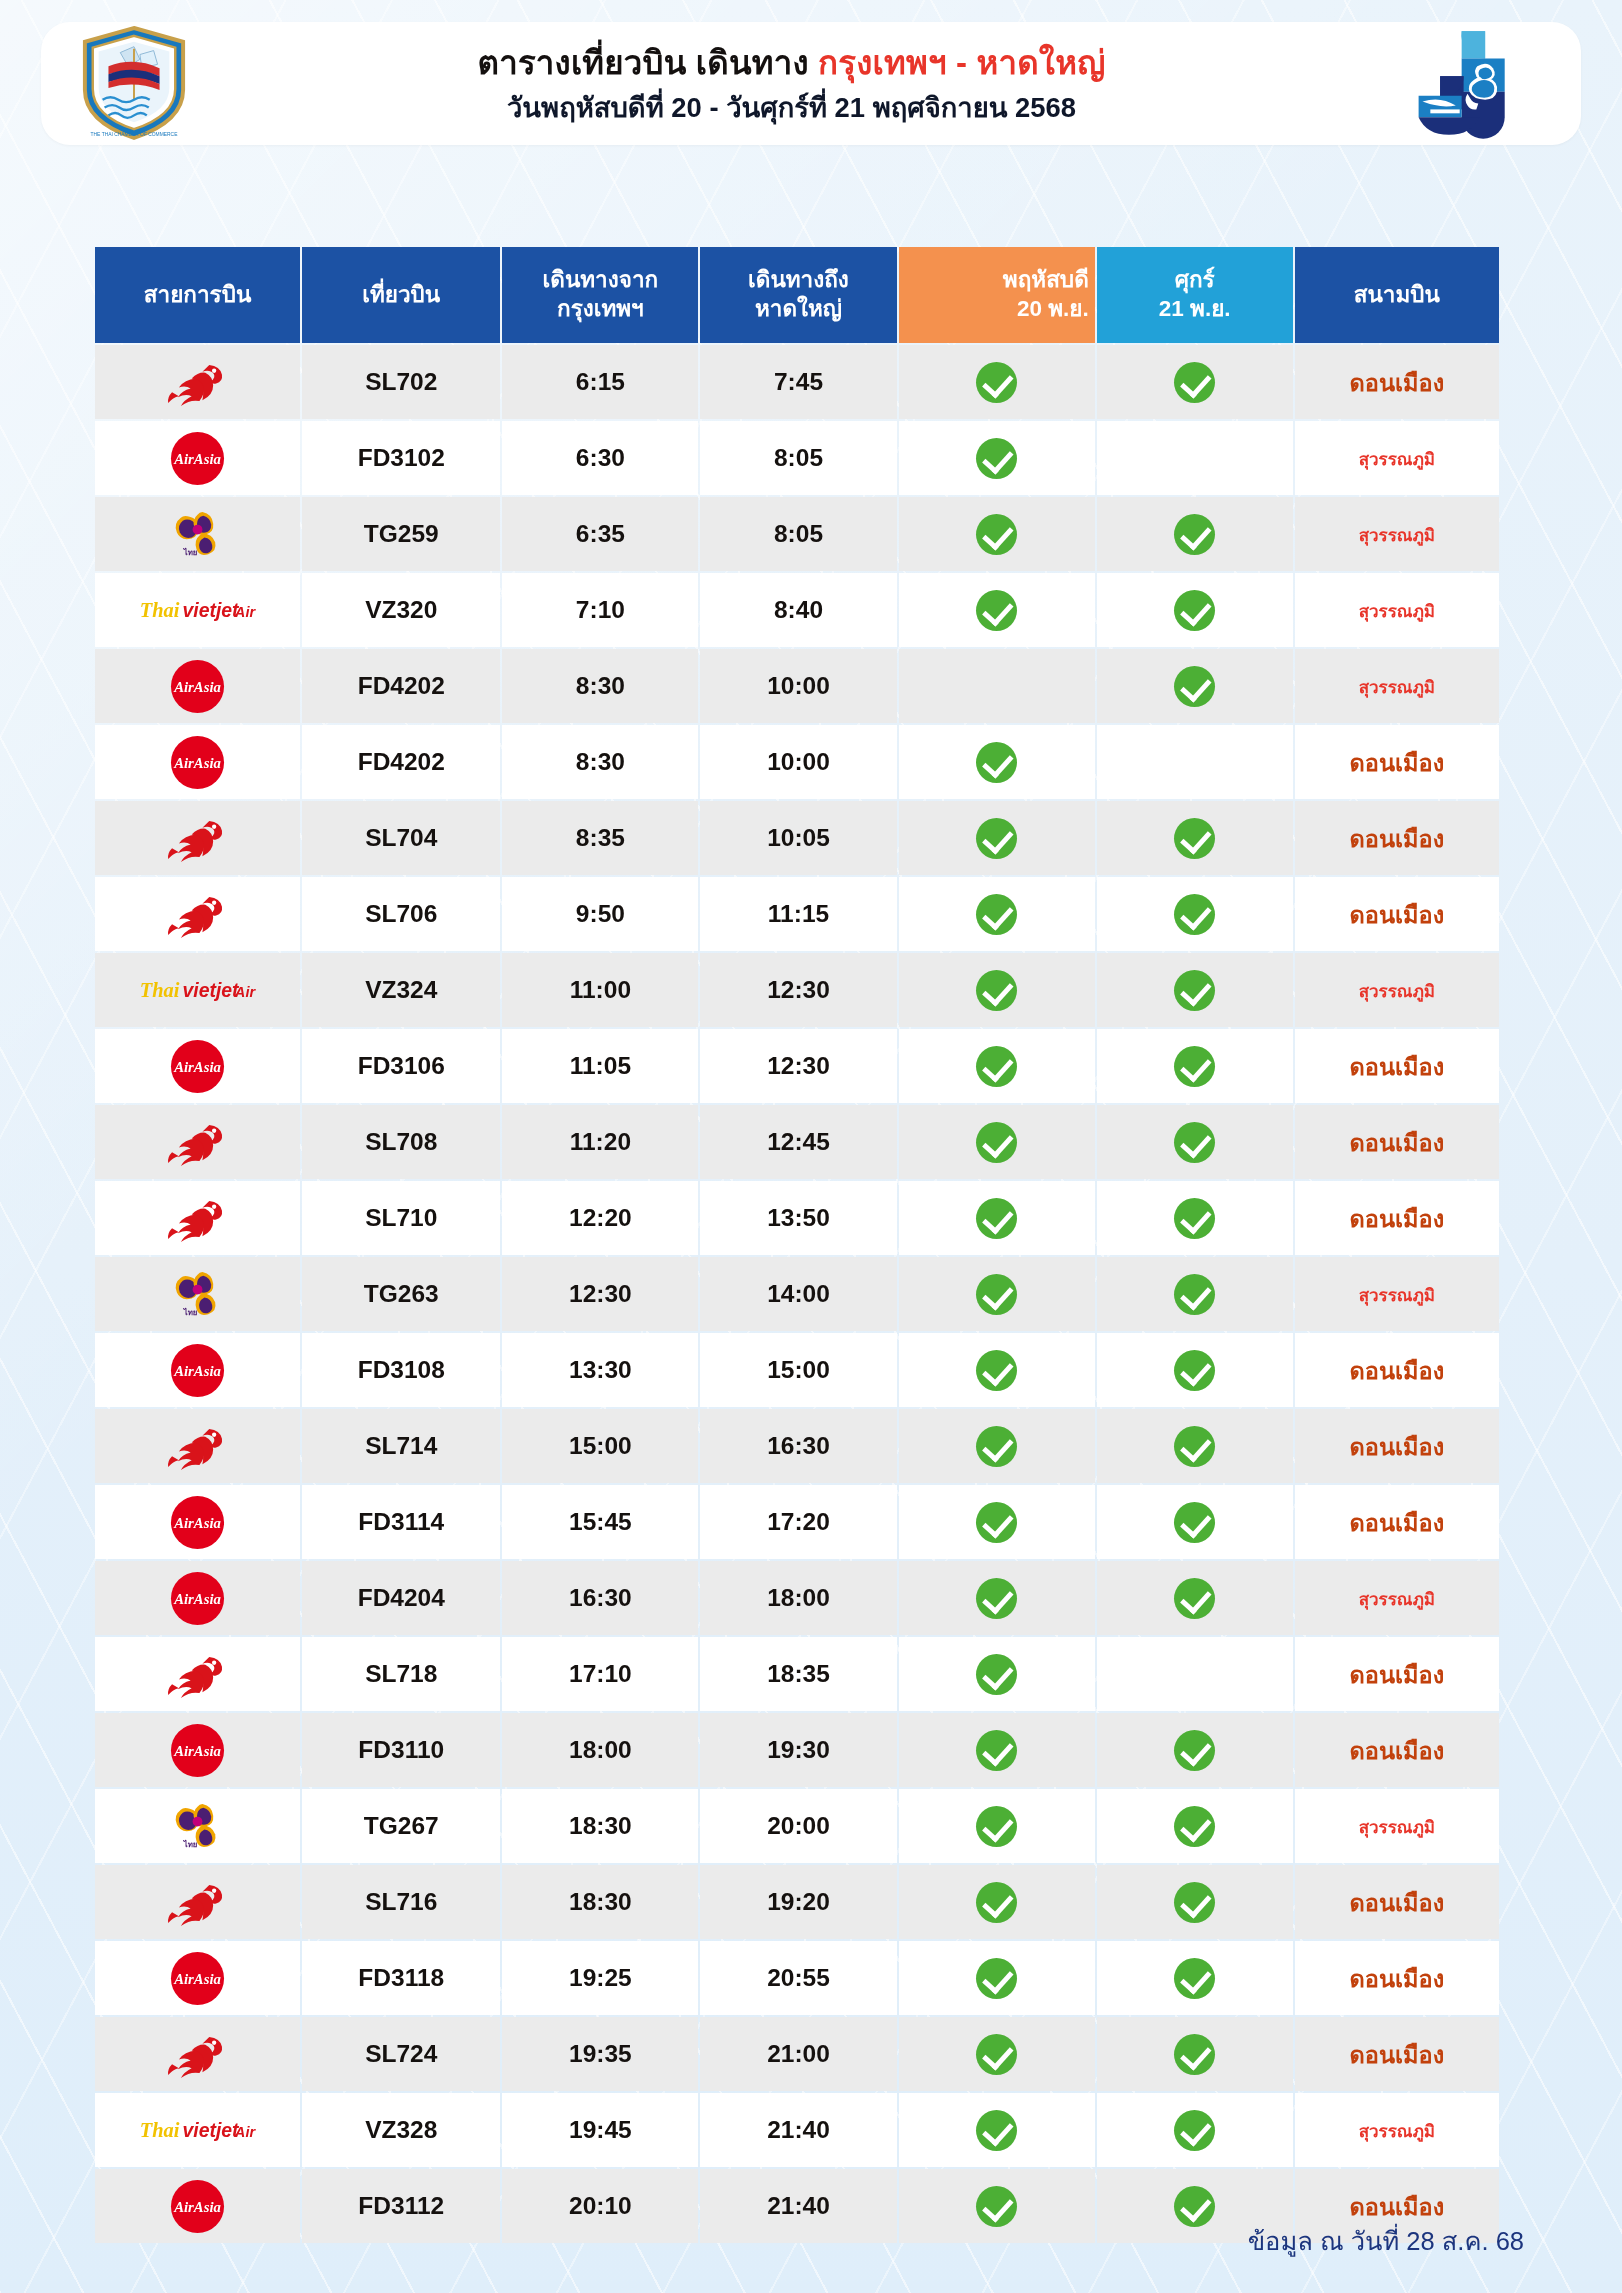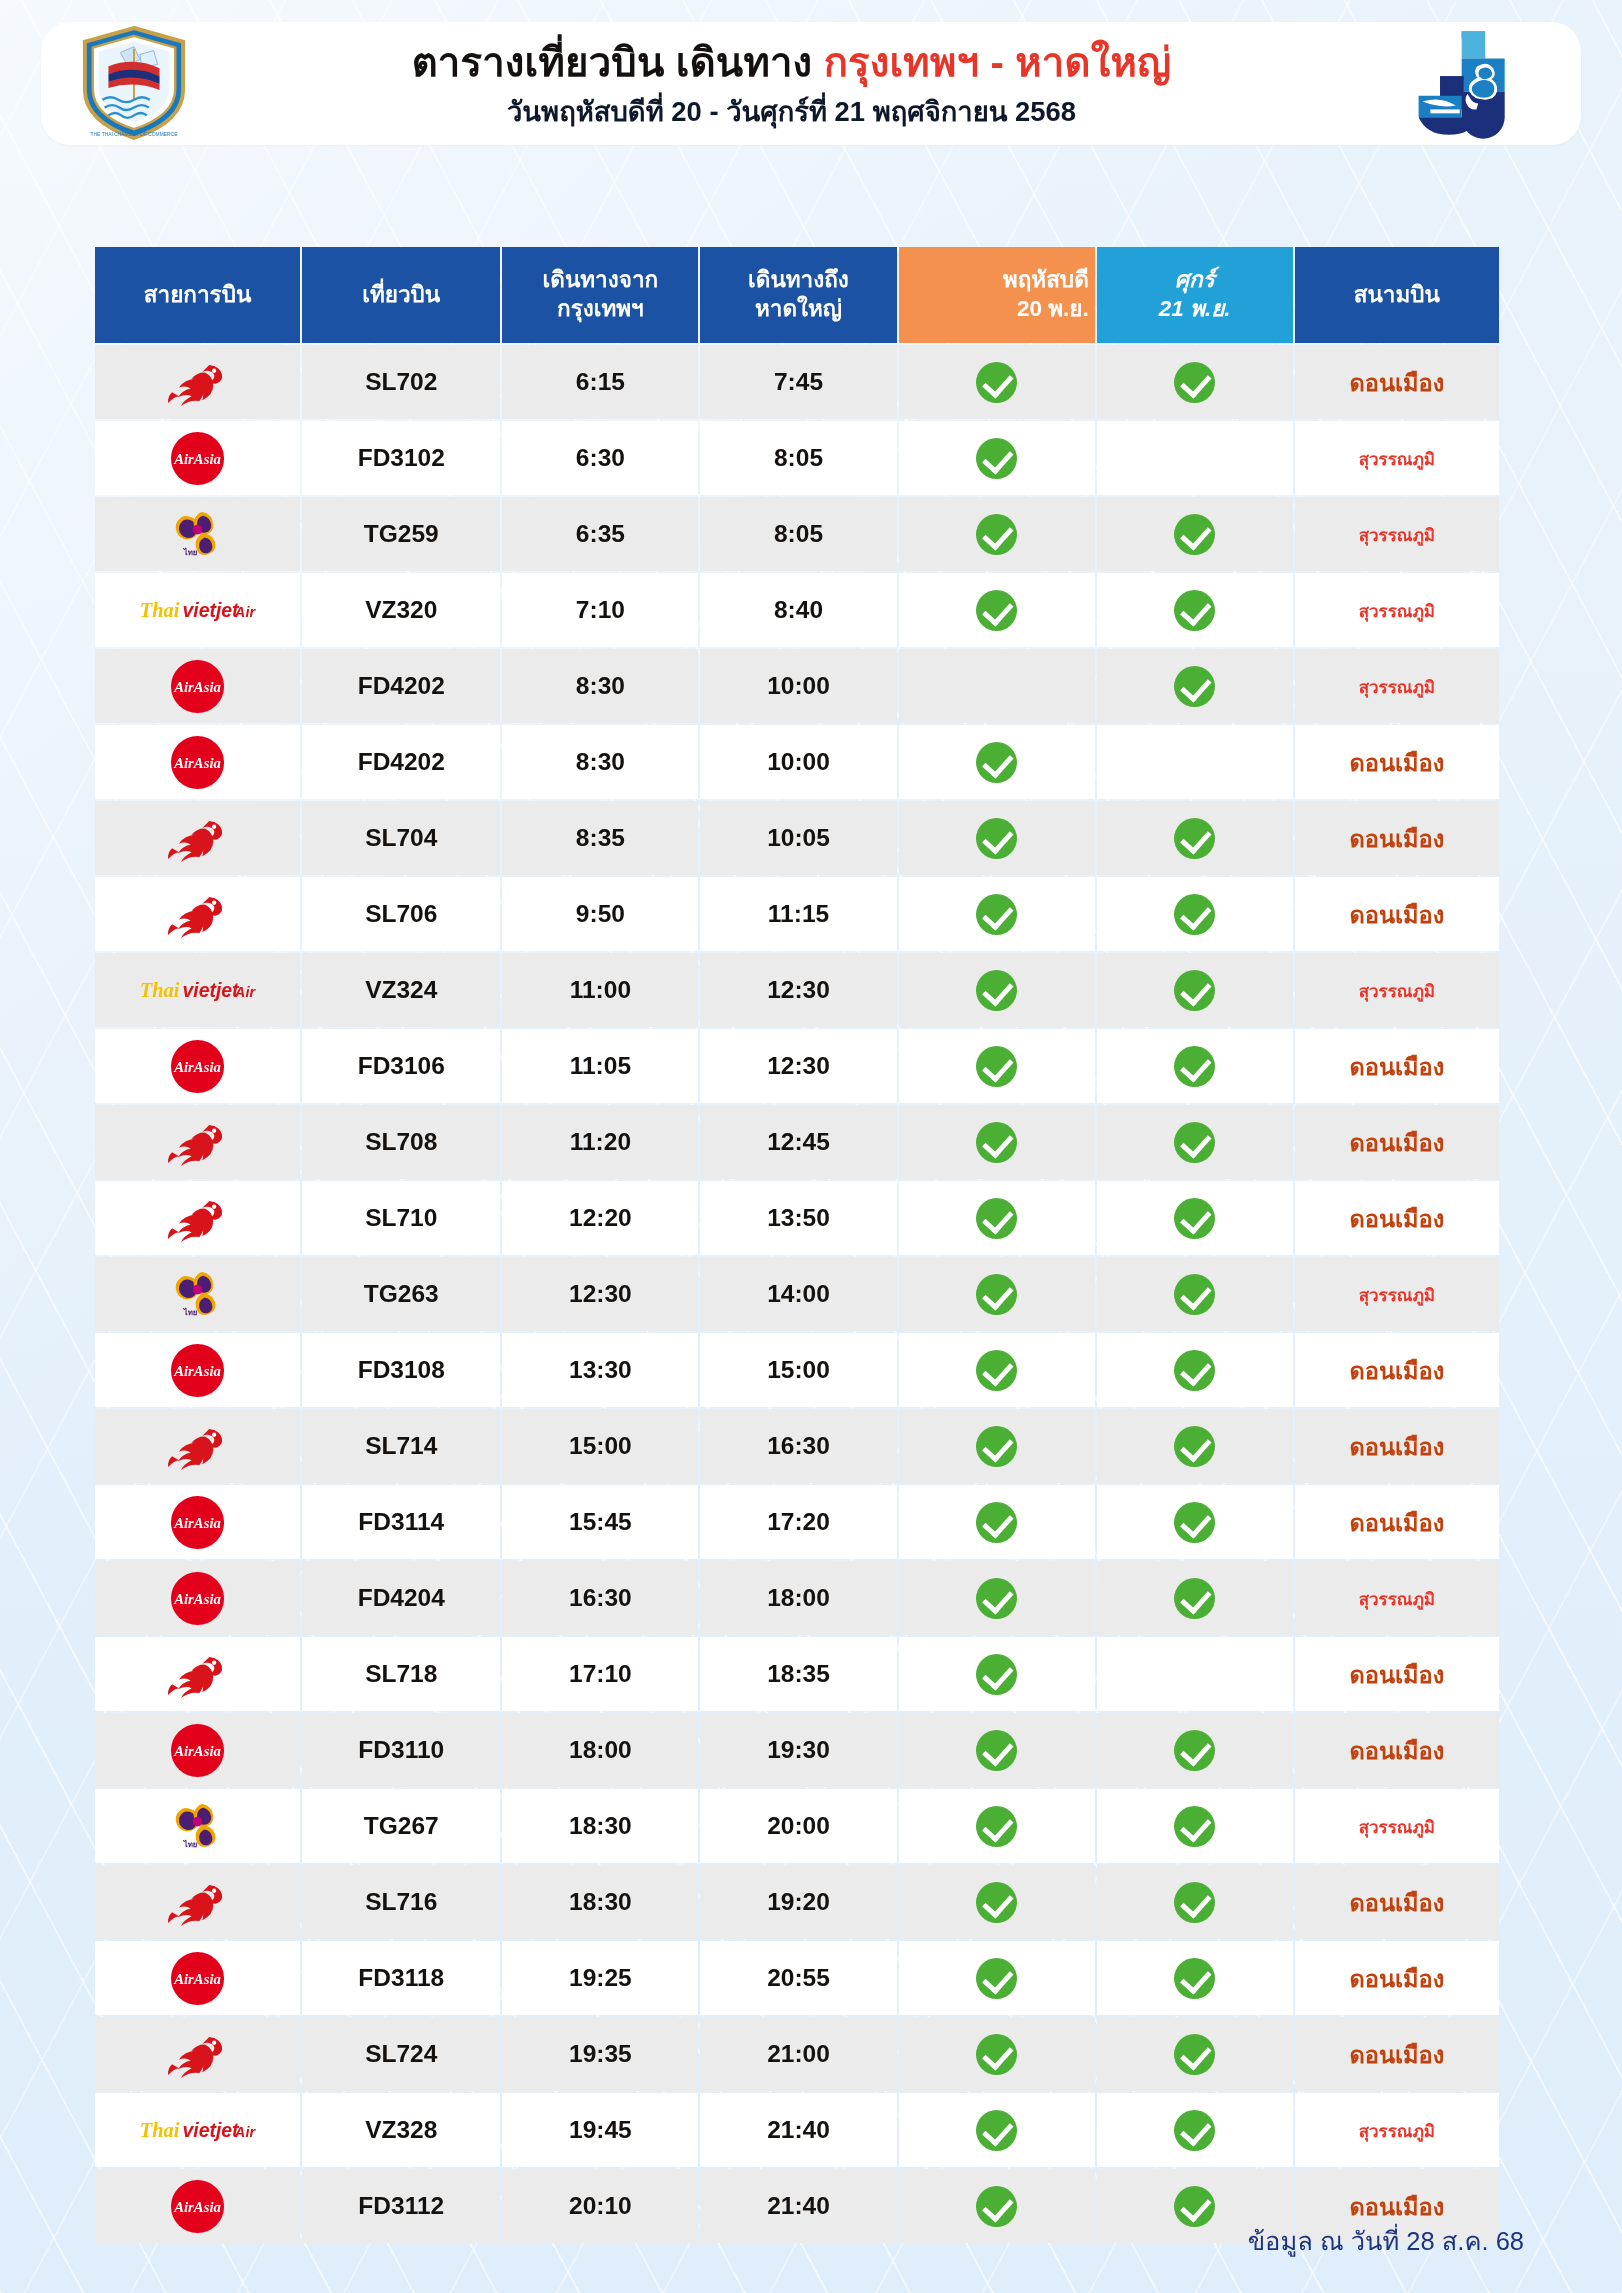--- a/index.html
+++ b/index.html
@@ -27,21 +27,21 @@
     background: #ffffff;
     border-radius: 29px;
     display: flex;
     align-items: center;
     box-shadow: 0 1px 2.9px rgba(0,0,0,0.04);
   }
   .logo-left { width: 186px; display:flex; align-items:center; justify-content:center; }
   .logo-right { width: 225px; display:flex; align-items:center; justify-content:center; }
   .title-block { flex: 1; text-align: center; }
   .title-main {
-    font-size: 40px; font-weight: 700; color: #14100f;
+    font-size: 33px; font-weight: 700; color: #14100f;
     letter-spacing: 0.2px; line-height: 1.25; text-align: center;
   }
   .title-main .route { color: #e8352a; }
   .title-sub {
     font-size: 27.4px; font-weight: 700; color: #0f172a;
     margin-top: 8.8px; line-height: 1.2;
   }
 
   
   .table-wrap {
@@ -68,21 +68,21 @@
     background: #1c52a4;
     color: #ffffff;
     font-size: 22.5px;
     font-weight: 700;
     line-height: 1.28;
     vertical-align: middle;
     text-align: center;
     padding: 3.9px 5.9px;
   }
   thead th.thu { background: #f4914e; text-align: right; }
-  thead th.fri { background: #22a1d8; font-style: italic; }
+  thead th.fri { background: #22a1d8; }
   thead th .l2 { display: block; }
 
   tbody td {
     height: 74px;
     background: #ffffff;
     text-align: center;
     vertical-align: middle;
     font-size: 24.5px;
     font-weight: 700;
     color: #15110f;

